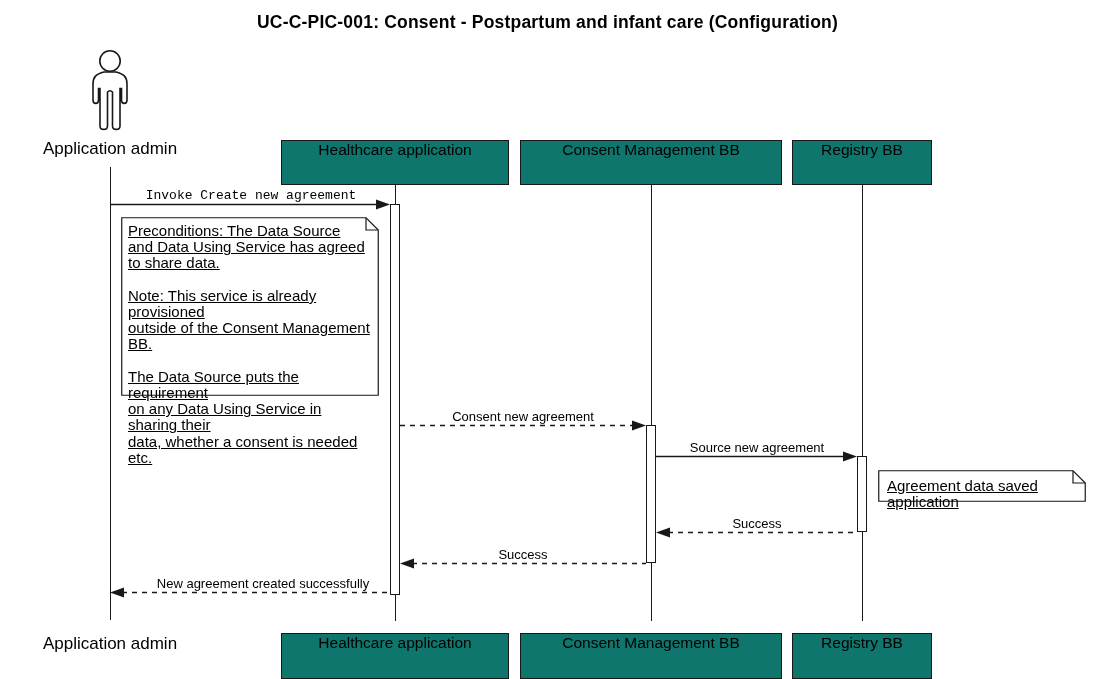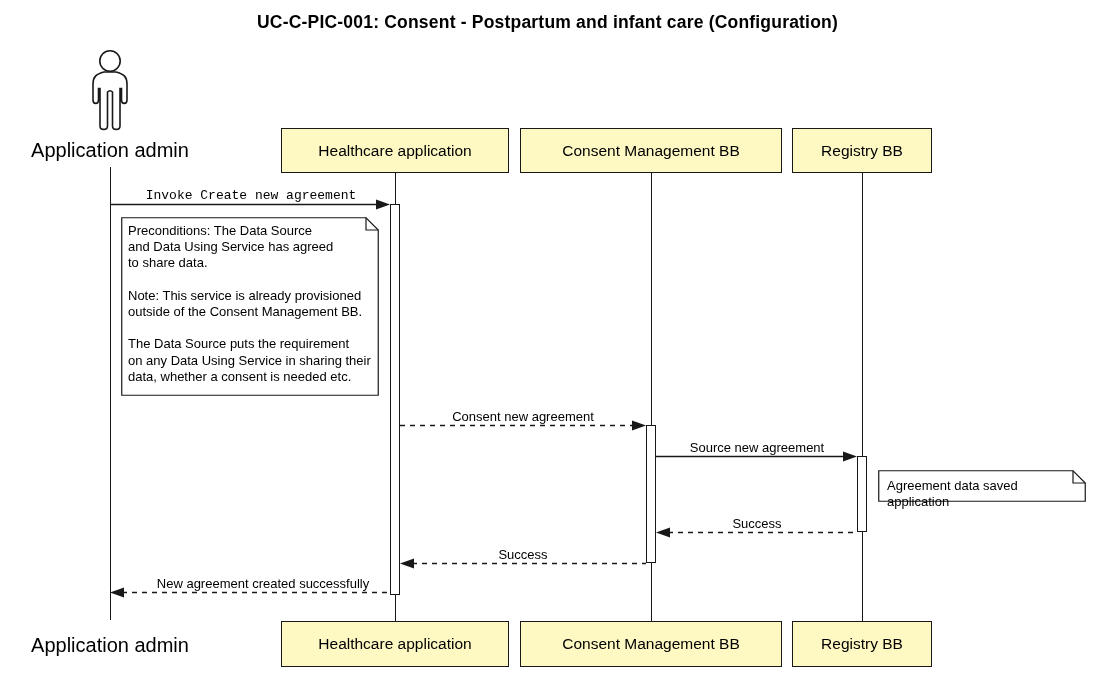--- a/index.html
+++ b/index.html
@@ -6,40 +6,40 @@
   .canvas{
     position:relative;width:1095px;height:679px;background:#ffffff;overflow:hidden;
     font-family:"Liberation Sans","DejaVu Sans",sans-serif;color:#000;
   }
   .title{
     position:absolute;left:0;top:12px;width:100%;text-align:center;
     font-size:17.5px;font-weight:bold;letter-spacing:0.2px;
   }
   svg.layer{position:absolute;left:0;top:0;z-index:1;}
   .pbox{
-    position:absolute;z-index:2;background:#fef9c3;border:1.5px solid #181818;
-    display:flex;align-items:center;justify-content:center;
-    font-size:15.5px;box-sizing:border-box;
+    position:absolute;z-index:2;background:#0f766e;border:1.5px solid #181818;
+    display:flex;align-items:flex-start;justify-content:center;
+    font-size:15.5px;box-sizing:border-box;margin-top:12px;
   }
   .actor-label{
     position:absolute;z-index:2;transform:translateX(-50%);
-    font-size:20px;white-space:nowrap;
+    font-size:17px;white-space:nowrap;
   }
   .activation{
     position:absolute;z-index:2;background:#fff;border:1px solid #181818;box-sizing:border-box;
   }
   .msg-label{
     position:absolute;z-index:3;transform:translateX(-50%);
     font-size:13px;white-space:nowrap;
   }
   .note{position:absolute;z-index:3;}
   .note svg{position:absolute;left:0;top:0;}
   .note .note-text{
-    position:relative;z-index:1;font-size:13px;line-height:16.2px;
-    padding:6px 6px 4px 7px;white-space:pre-line;
+    position:relative;z-index:1;font-size:15px;line-height:16.2px;
+    padding:6px 6px 4px 7px;white-space:pre-line;text-decoration:underline;
   }
   .note2 .note-text{padding:8px 6px 4px 9px;}
 </style>
 </head>
 <body>
 
 <div class="canvas">
 
   <div class="title">UC-C-PIC-001: Consent - Postpartum and infant care (Configuration)</div>
 

